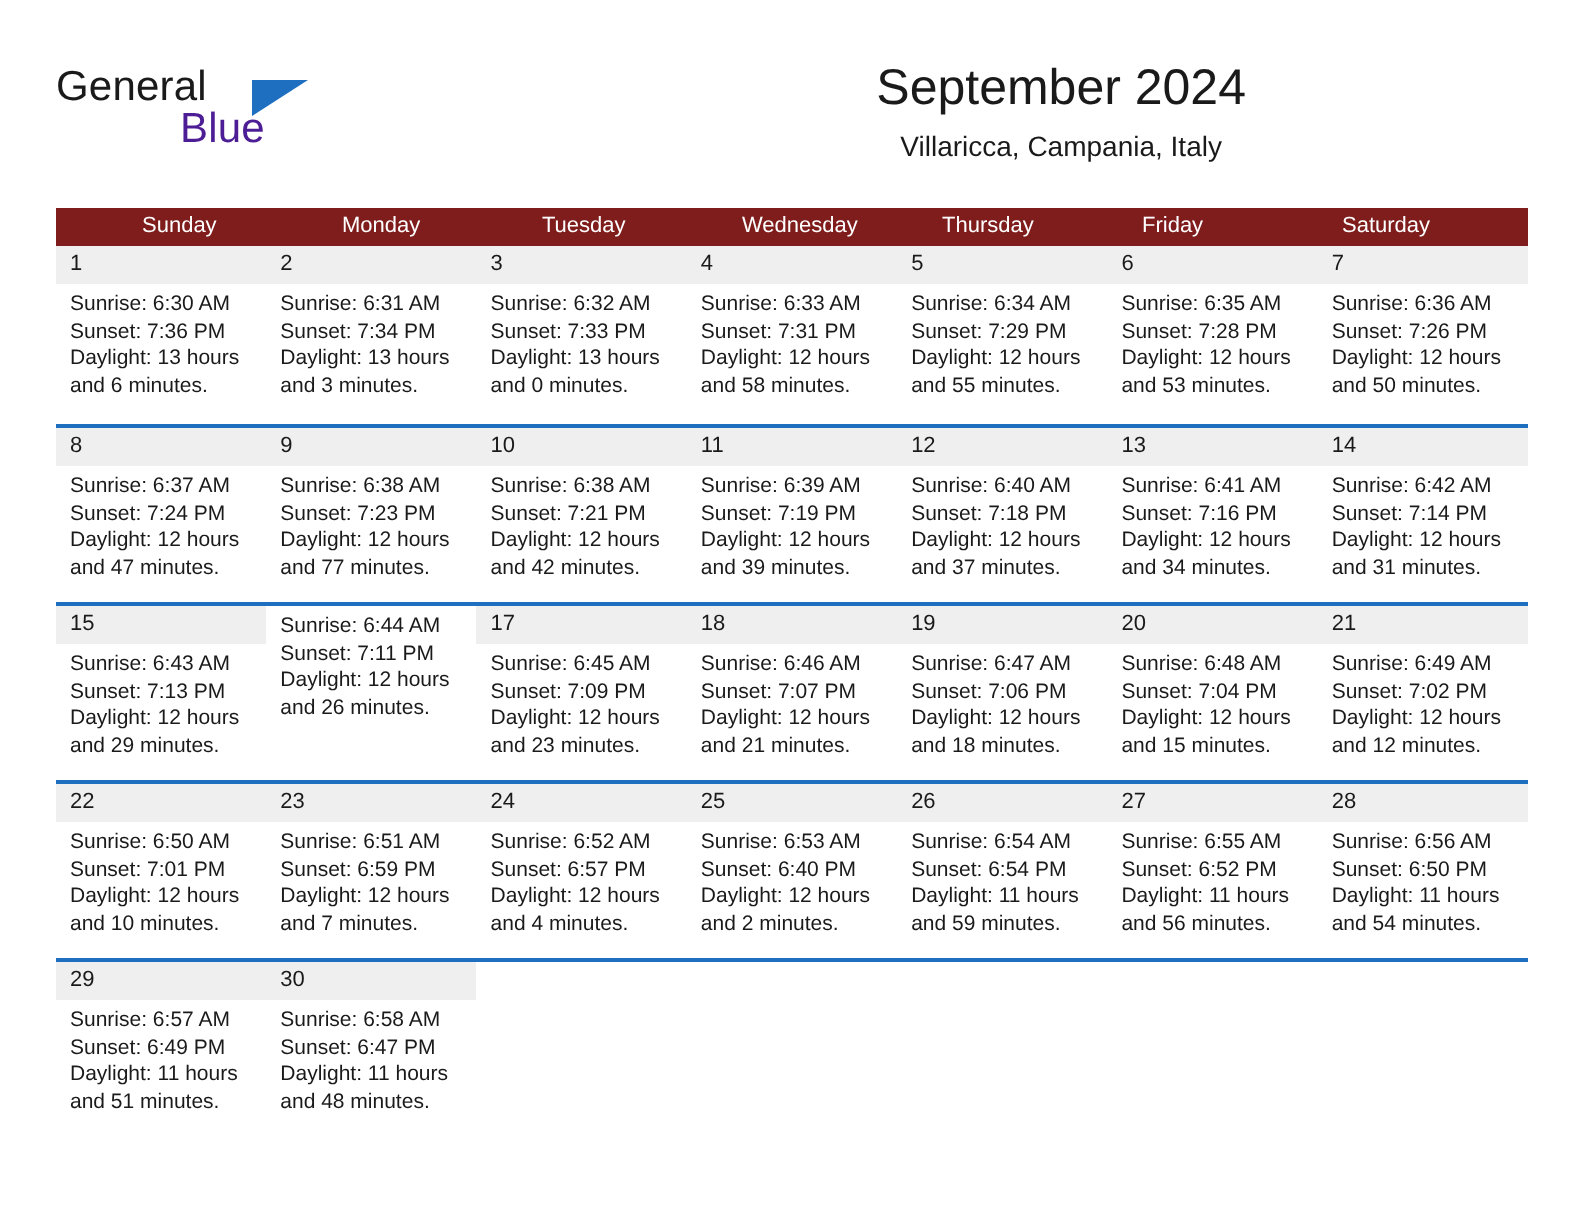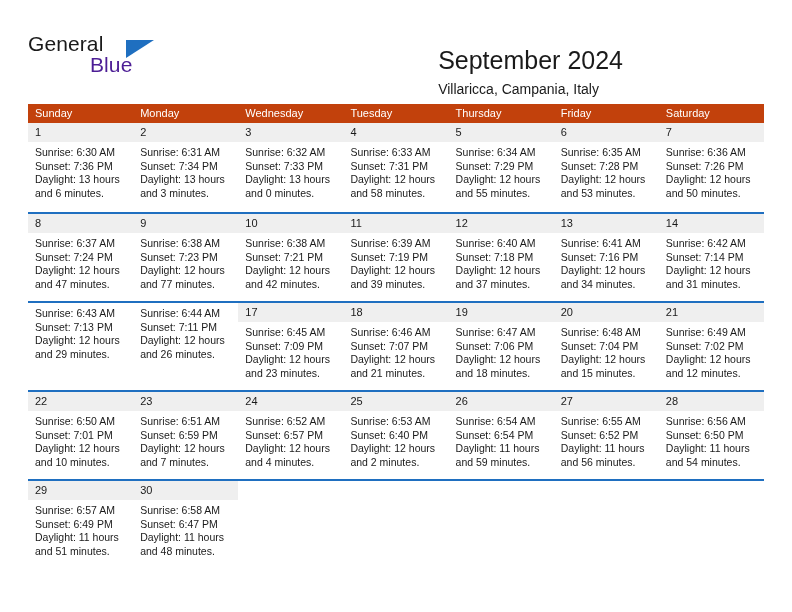--- a/index.html
+++ b/index.html
@@ -62,22 +62,22 @@
     top: 8px;
     width: 0;
     height: 0;
     border-left: 28px solid #1f6fc0;
     border-bottom: 18px solid transparent;
   }
 
   .title-block {
     position: absolute;
     right: 0;
-    top: 16px;
-    text-align: left;
+    top: 0;
+    text-align: center;
   }
   .cal-title {
     font-size: 25px;
     line-height: 32px;
     font-weight: normal;
     color: #1a1a1a;
     white-space: nowrap;
   }
   .cal-subtitle {
     margin-top: 4px;
@@ -91,22 +91,23 @@
   .calendar {
     position: absolute;
     left: 28px;
     top: 104px;
     width: 736px;
   }
 
   .weekdays {
     display: flex;
     width: 100%;
-    background: #c2410c;
+    background: #7f1d1d;
     height: 19px;
+    padding-left: 36px;
   }
   .weekday {
     flex: 1 1 0;
     font-size: 11px;
     line-height: 19px;
     color: #ffffff;
     padding-left: 7px;
     white-space: nowrap;
     overflow: hidden;
   }
@@ -168,22 +169,22 @@
       <div class="cal-subtitle">Villaricca, Campania, Italy</div>
     </div>
 
   </div>
 
   <div class="calendar">
 
     <div class="weekdays">
       <div class="weekday">Sunday</div>
       <div class="weekday">Monday</div>
+      <div class="weekday">Tuesday</div>
       <div class="weekday">Wednesday</div>
-      <div class="weekday">Tuesday</div>
       <div class="weekday">Thursday</div>
       <div class="weekday">Friday</div>
       <div class="weekday">Saturday</div>
     </div>
 
     <div class="week first">
       <div class="day filled">
         <div class="daynum-band">
             <span class="daynum">1</span>
           </div>
@@ -337,20 +338,23 @@
           <div class="day-line">Sunrise: 6:42 AM</div>
           <div class="day-line">Sunset: 7:14 PM</div>
           <div class="day-line">Daylight: 12 hours</div>
           <div class="day-line">and 31 minutes.</div>
         </div>
       </div>
     </div>
 
     <div class="week">
       <div class="day filled">
+        <div class="daynum-band">
+            <span class="daynum">15</span>
+          </div>
         <div class="day-lines">
           <div class="day-line">Sunrise: 6:43 AM</div>
           <div class="day-line">Sunset: 7:13 PM</div>
           <div class="day-line">Daylight: 12 hours</div>
           <div class="day-line">and 29 minutes.</div>
         </div>
       </div>
       <div class="day filled">
         <div class="day-lines">
           <div class="day-line">Sunrise: 6:44 AM</div>

